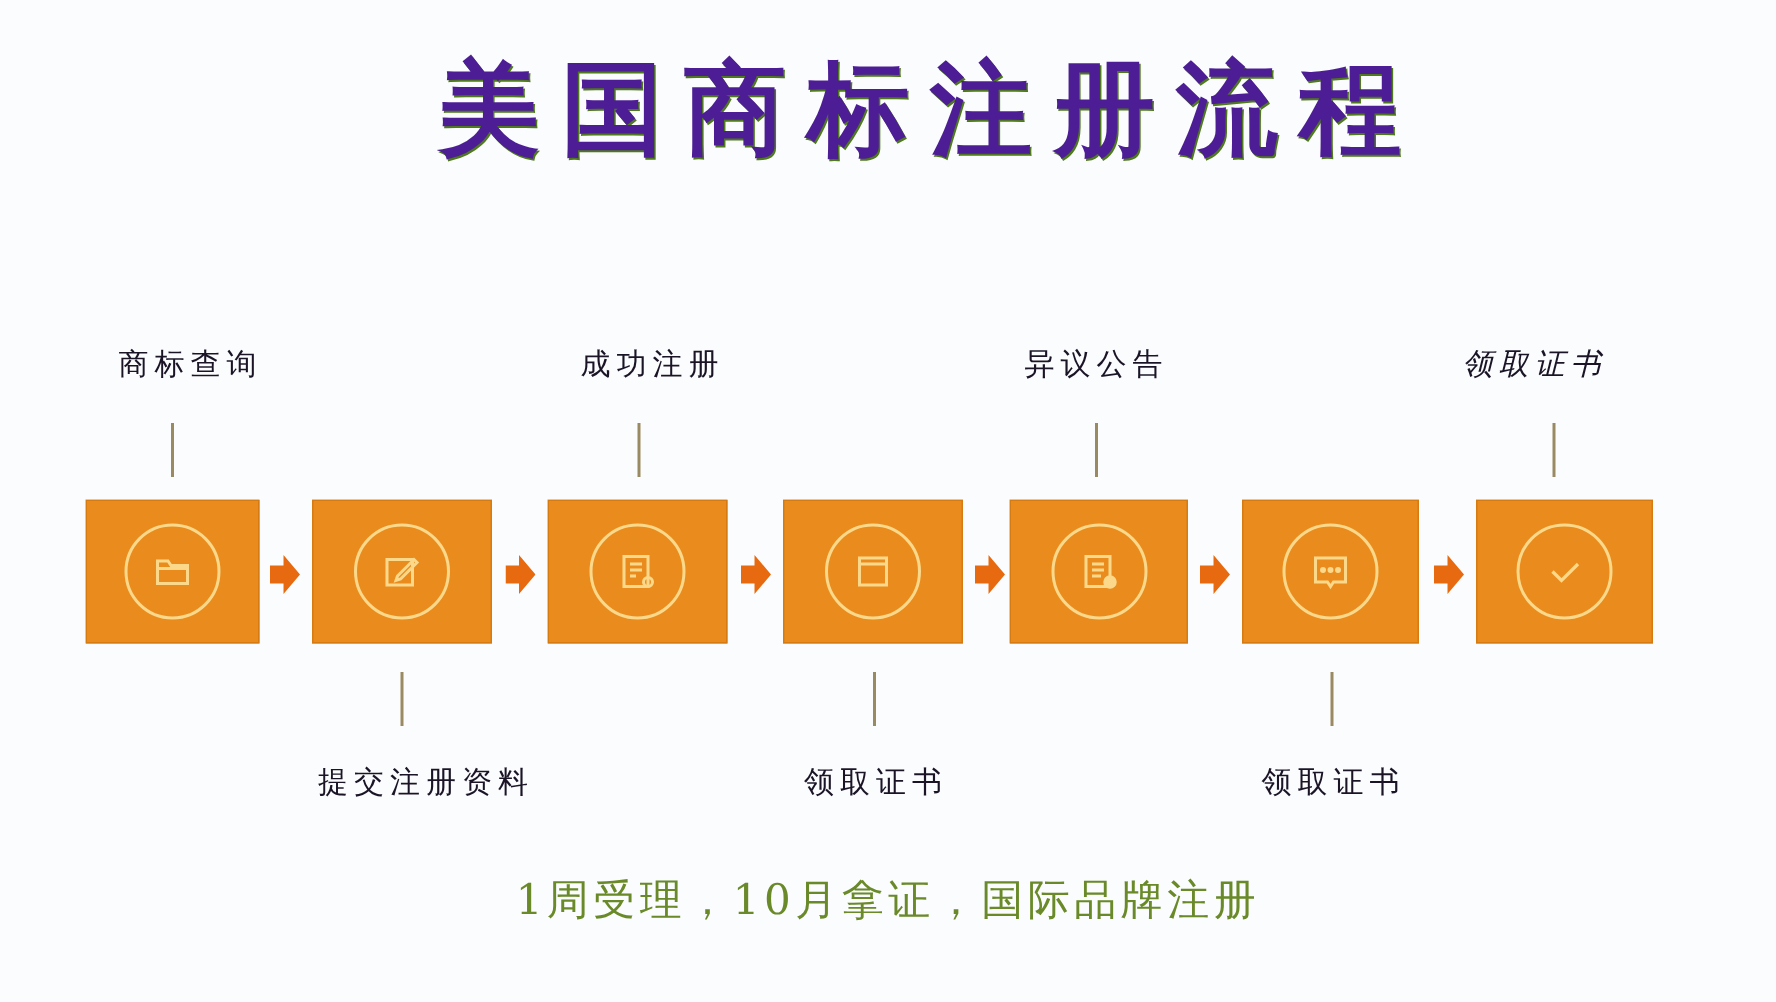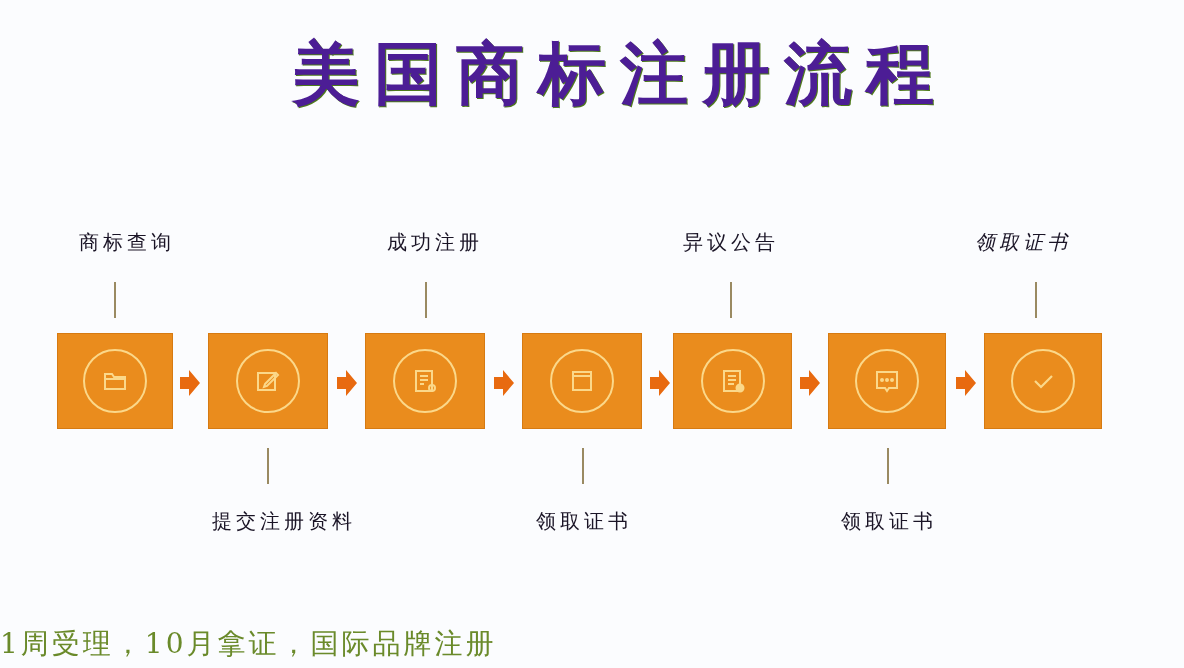--- a/index.html
+++ b/index.html
@@ -27,22 +27,22 @@
     background: #ea8c1d; box-shadow: 0 0 0 1px #d67a12 inset;
   }
   .box .ring {
     position: absolute; left: 50%; top: 50%; width: 60px; height: 60px;
     margin-left: -32px; margin-top: -32px;
     border: 2px solid #fbd88a; border-radius: 50%;
   }
   .box svg { position: absolute; left: 50%; top: 50%; width: 30px; height: 30px; margin-left: -15px; margin-top: -15px; }
   .arrow { position: absolute; top: 369px; width: 20px; height: 28px; }
   .footer {
-    position: absolute; left: 0; top: 580px; width: 1184px; 
-    font-size: 28px; color: #6a8a2a; letter-spacing: 3px; line-height: 40px; margin-top: 44px;
+    position: absolute; left: 0; top: 580px; width: 1184px; text-align: center;
+    font-size: 28px; color: #6a8a2a; letter-spacing: 3px; line-height: 40px;
   }
 </style>
 </head>
 <body>
 
 <div class="title">美国商标注册流程</div>
 
 <div class="label" style="left:127px; top:224px;">商标查询</div>
 <div class="label" style="left:435px; top:224px;">成功注册</div>
 <div class="label" style="left:731px; top:224px;">异议公告</div>

